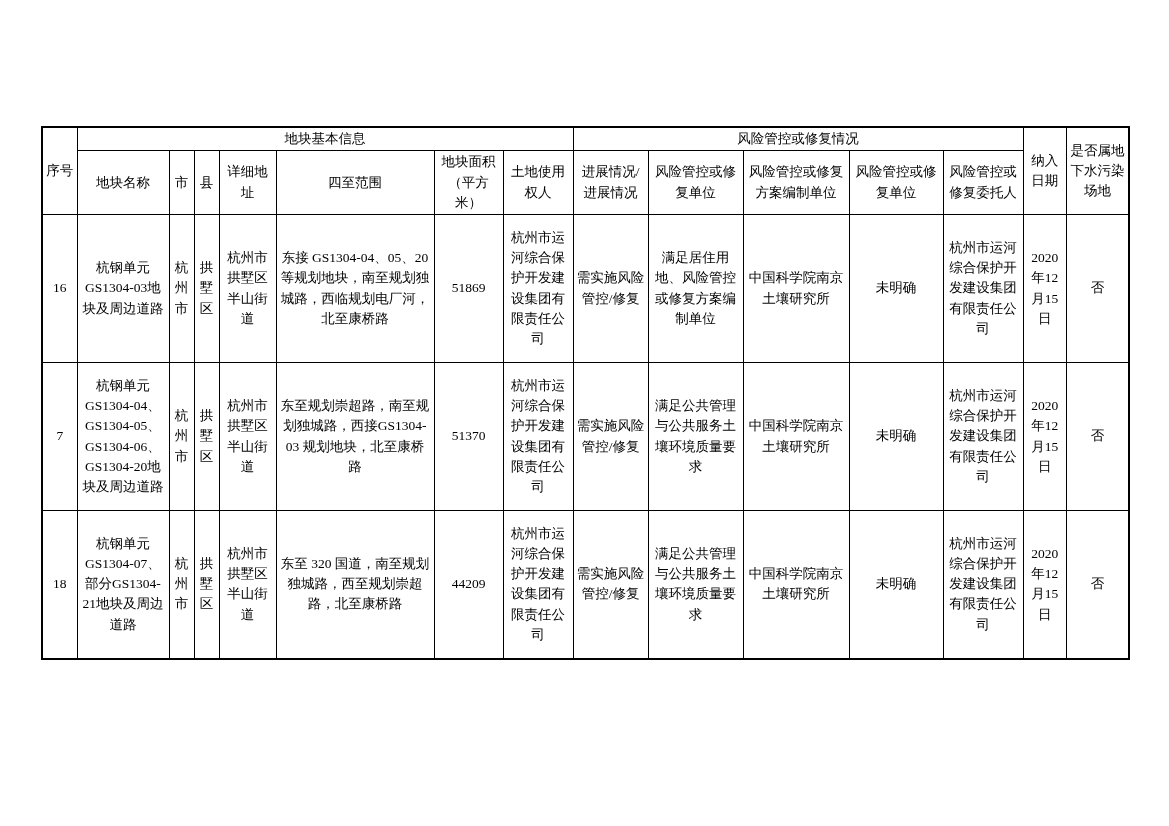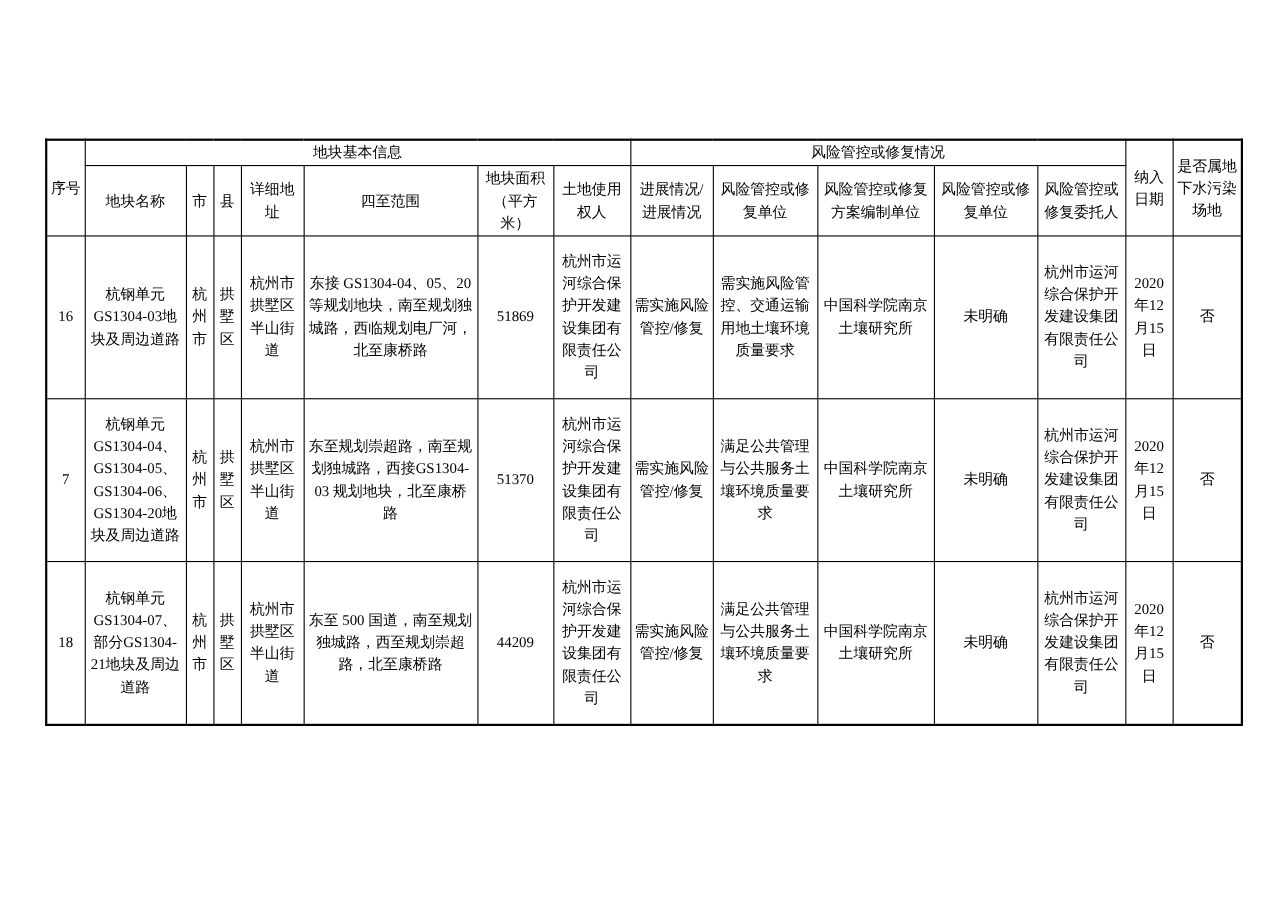--- a/index.html
+++ b/index.html
@@ -84,21 +84,21 @@
       <tr class="data-row">
         <td>16</td>
         <td>杭钢单元GS1304-03地块及周边道路</td>
         <td>杭州市</td>
         <td>拱墅区</td>
         <td>杭州市拱墅区半山街道</td>
         <td>东接 GS1304-04、05、20 等规划地块，南至规划独城路，西临规划电厂河，北至康桥路</td>
         <td class="cell-area">51869</td>
         <td>杭州市运河综合保护开发建设集团有限责任公司</td>
         <td>需实施风险管控/修复</td>
-        <td>需实施风险管控、交通运输用地土壤环境质量要求</td>
+        <td>满足居住用地、风险管控或修复方案编制单位</td>
         <td>中国科学院南京土壤研究所</td>
         <td>未明确</td>
         <td>杭州市运河综合保护开发建设集团有限责任公司</td>
         <td class="cell-date">2020年12月15日</td>
         <td>否</td>
       </tr>
       <tr class="data-row">
         <td>7</td>
         <td>杭钢单元GS1304-04、GS1304-05、GS1304-06、GS1304-20地块及周边道路</td>
         <td>杭州市</td>
@@ -114,21 +114,21 @@
         <td>杭州市运河综合保护开发建设集团有限责任公司</td>
         <td class="cell-date">2020年12月15日</td>
         <td>否</td>
       </tr>
       <tr class="data-row">
         <td>18</td>
         <td>杭钢单元GS1304-07、部分GS1304-21地块及周边道路</td>
         <td>杭州市</td>
         <td>拱墅区</td>
         <td>杭州市拱墅区半山街道</td>
-        <td>东至 500 国道，南至规划独城路，西至规划崇超路，北至康桥路</td>
+        <td>东至 320 国道，南至规划独城路，西至规划崇超路，北至康桥路</td>
         <td class="cell-area">44209</td>
         <td>杭州市运河综合保护开发建设集团有限责任公司</td>
         <td>需实施风险管控/修复</td>
         <td>满足公共管理与公共服务土壤环境质量要求</td>
         <td>中国科学院南京土壤研究所</td>
         <td>未明确</td>
         <td>杭州市运河综合保护开发建设集团有限责任公司</td>
         <td class="cell-date">2020年12月15日</td>
         <td>否</td>
       </tr>

